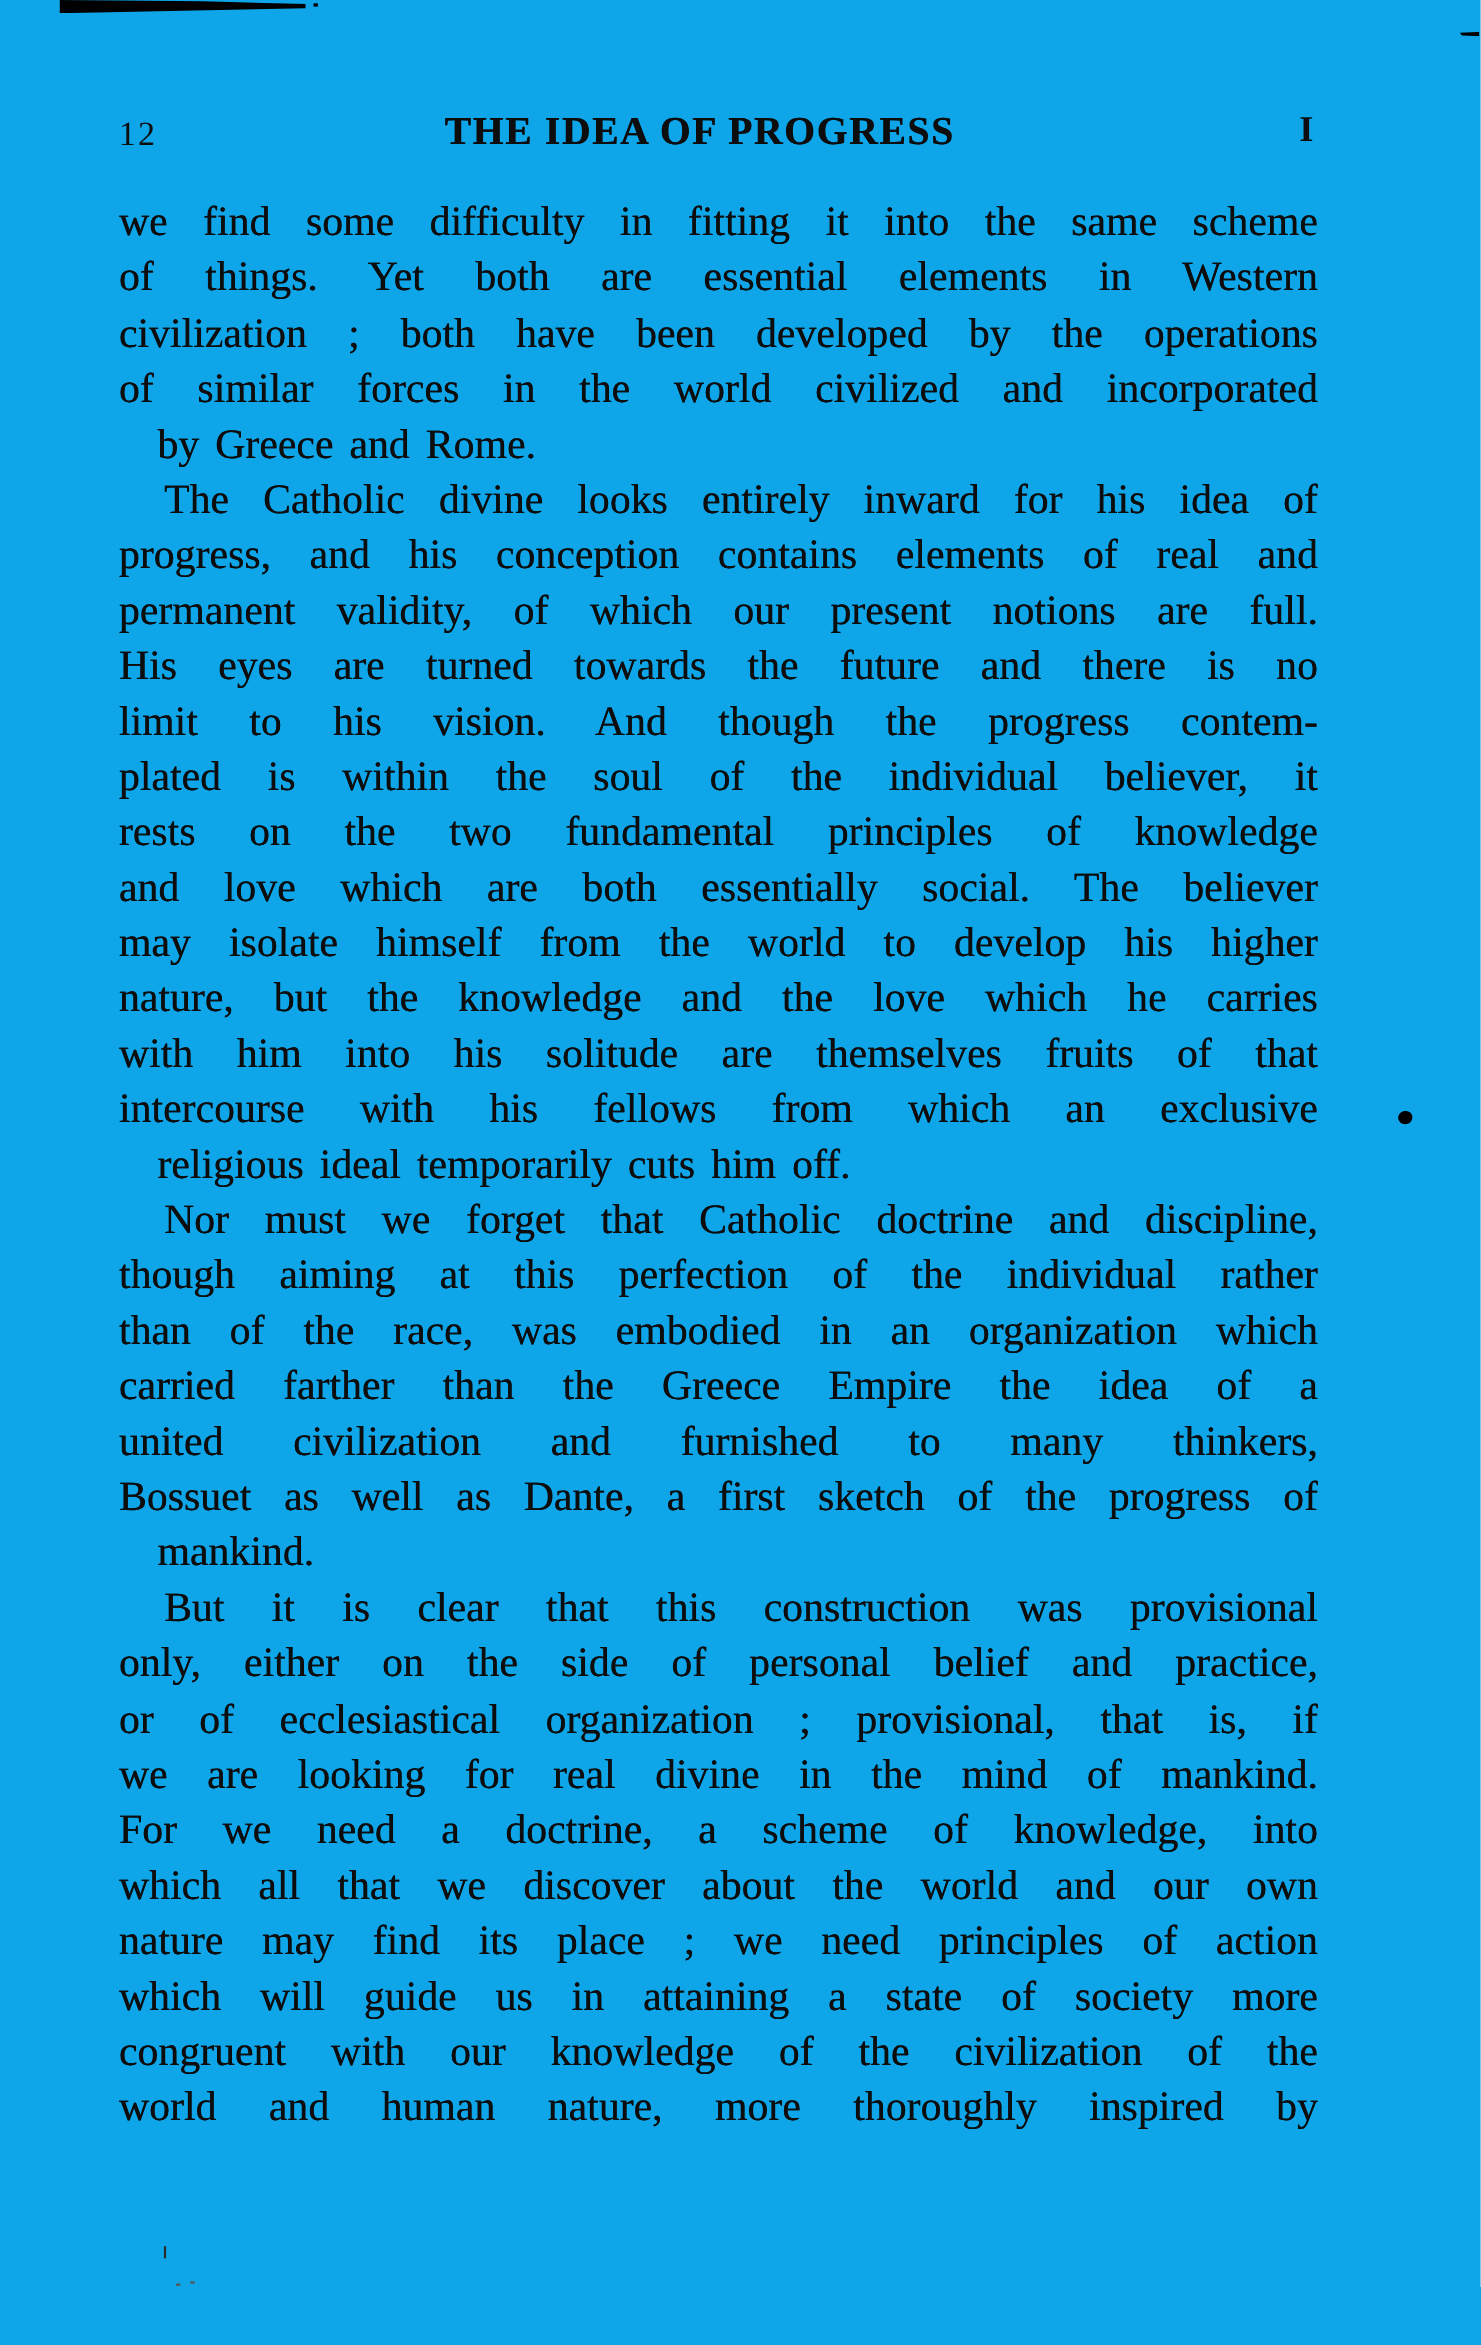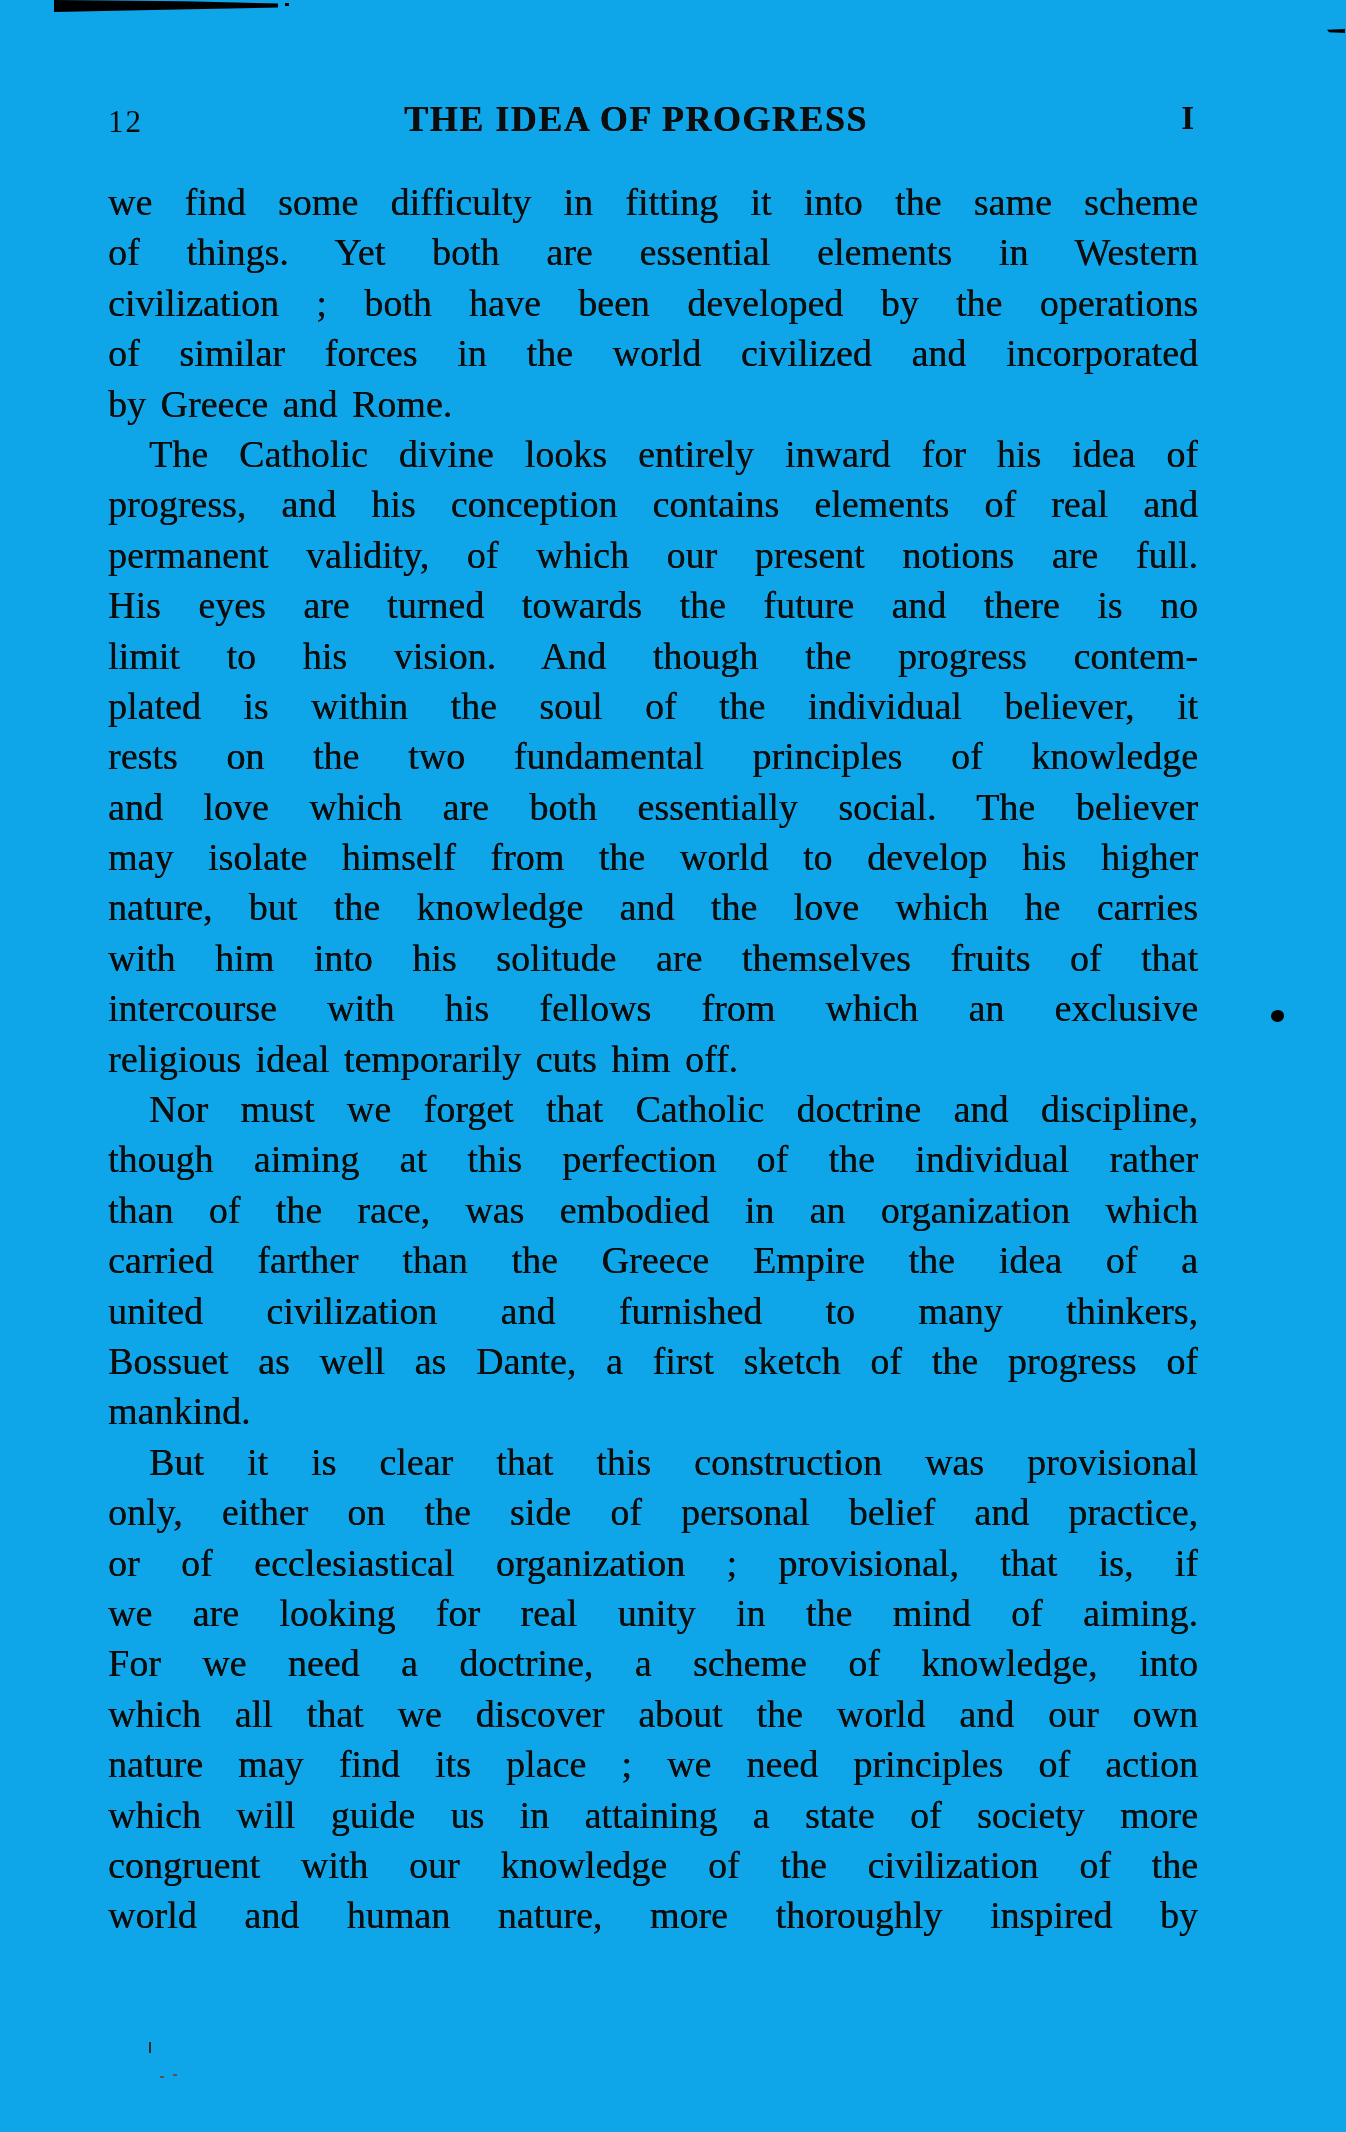--- a/index.html
+++ b/index.html
@@ -60,20 +60,21 @@
     line-height: 50.4px;
     font-size: 38px;
     text-align: justify;
     text-align-last: justify;
     overflow: hidden;
     white-space: nowrap;
   }
   .line.para-end {
     text-align-last: left;
     word-spacing: 5px;
+    margin-left: 35px;
   }
   .line.indent { text-indent: 41px; }
 
   
   .artifact { position: absolute; background: #000; }
   .top-bar {
     left: 54px; top: 0; width: 224px; height: 12px;
     clip-path: polygon(0 0, 58% 10%, 100% 30%, 100% 62%, 55% 80%, 0 100%);
   }
   .top-bar-dot { left: 285px; top: 3px; width: 4px; height: 3px; }
@@ -125,21 +126,21 @@
       <div class="line indent">Nor must we forget that Catholic doctrine and discipline,</div>
       <div class="line">though aiming at this perfection of the individual rather</div>
       <div class="line">than of the race, was embodied in an organization which</div>
       <div class="line">carried farther than the Greece Empire the idea of a</div>
       <div class="line">united civilization and furnished to many thinkers,</div>
       <div class="line">Bossuet as well as Dante, a first sketch of the progress of</div>
       <div class="line para-end">mankind.</div>
       <div class="line indent">But it is clear that this construction was provisional</div>
       <div class="line">only, either on the side of personal belief and practice,</div>
       <div class="line">or of ecclesiastical organization ;  provisional, that is, if</div>
-      <div class="line">we are looking for real unity in the mind of aiming.</div>
+      <div class="line">we are looking for real divine in the mind of mankind.</div>
       <div class="line">For we need a doctrine, a scheme of knowledge, into</div>
       <div class="line">which all that we discover about the world and our own</div>
       <div class="line">nature may find its place ;  we need principles of action</div>
       <div class="line">which will guide us in attaining a state of society more</div>
       <div class="line">congruent with our knowledge of the civilization of the</div>
       <div class="line">world and human nature, more thoroughly inspired by</div>
     </div>
 
 </div>
 

